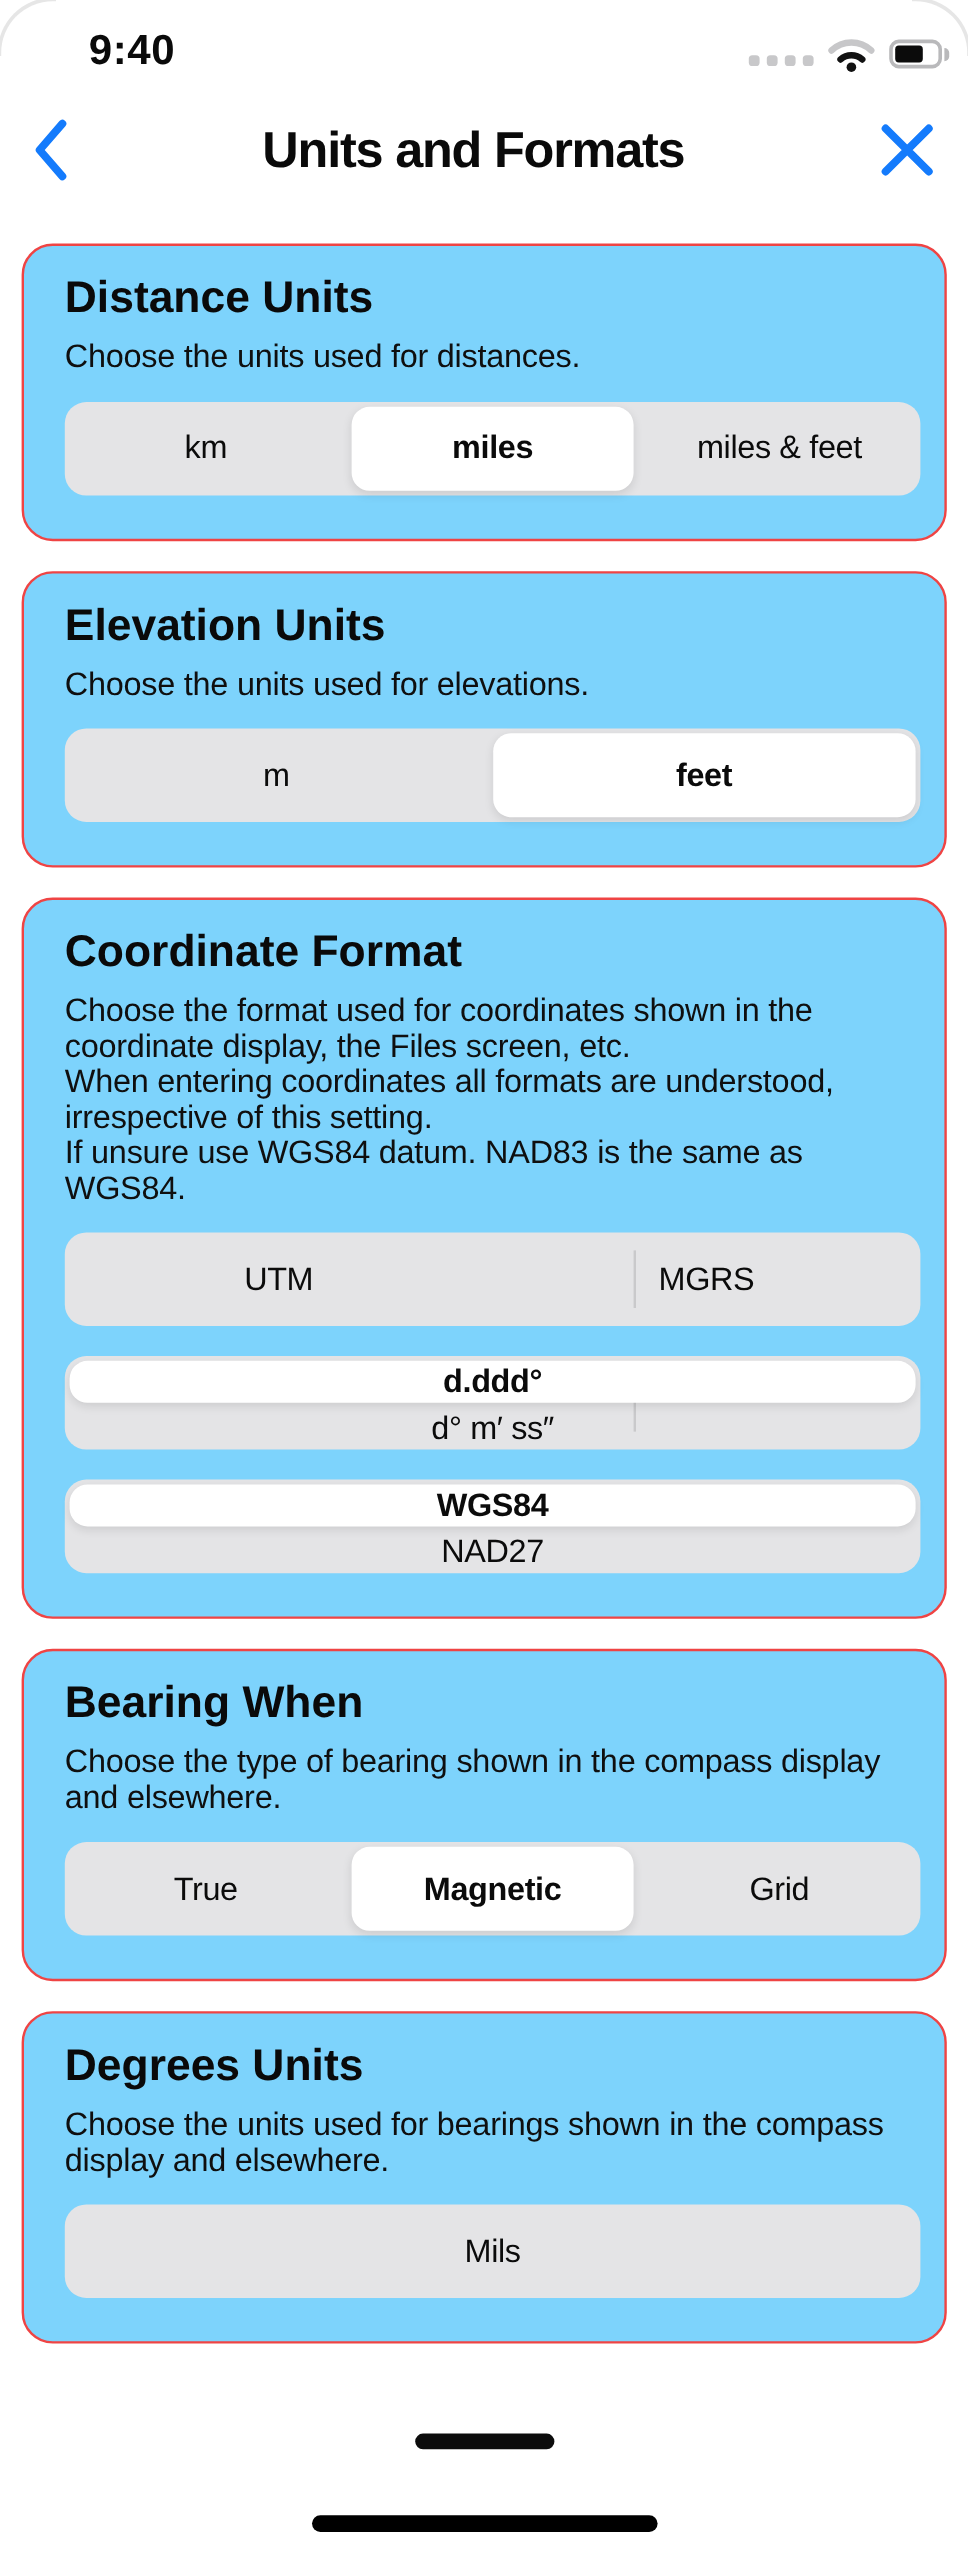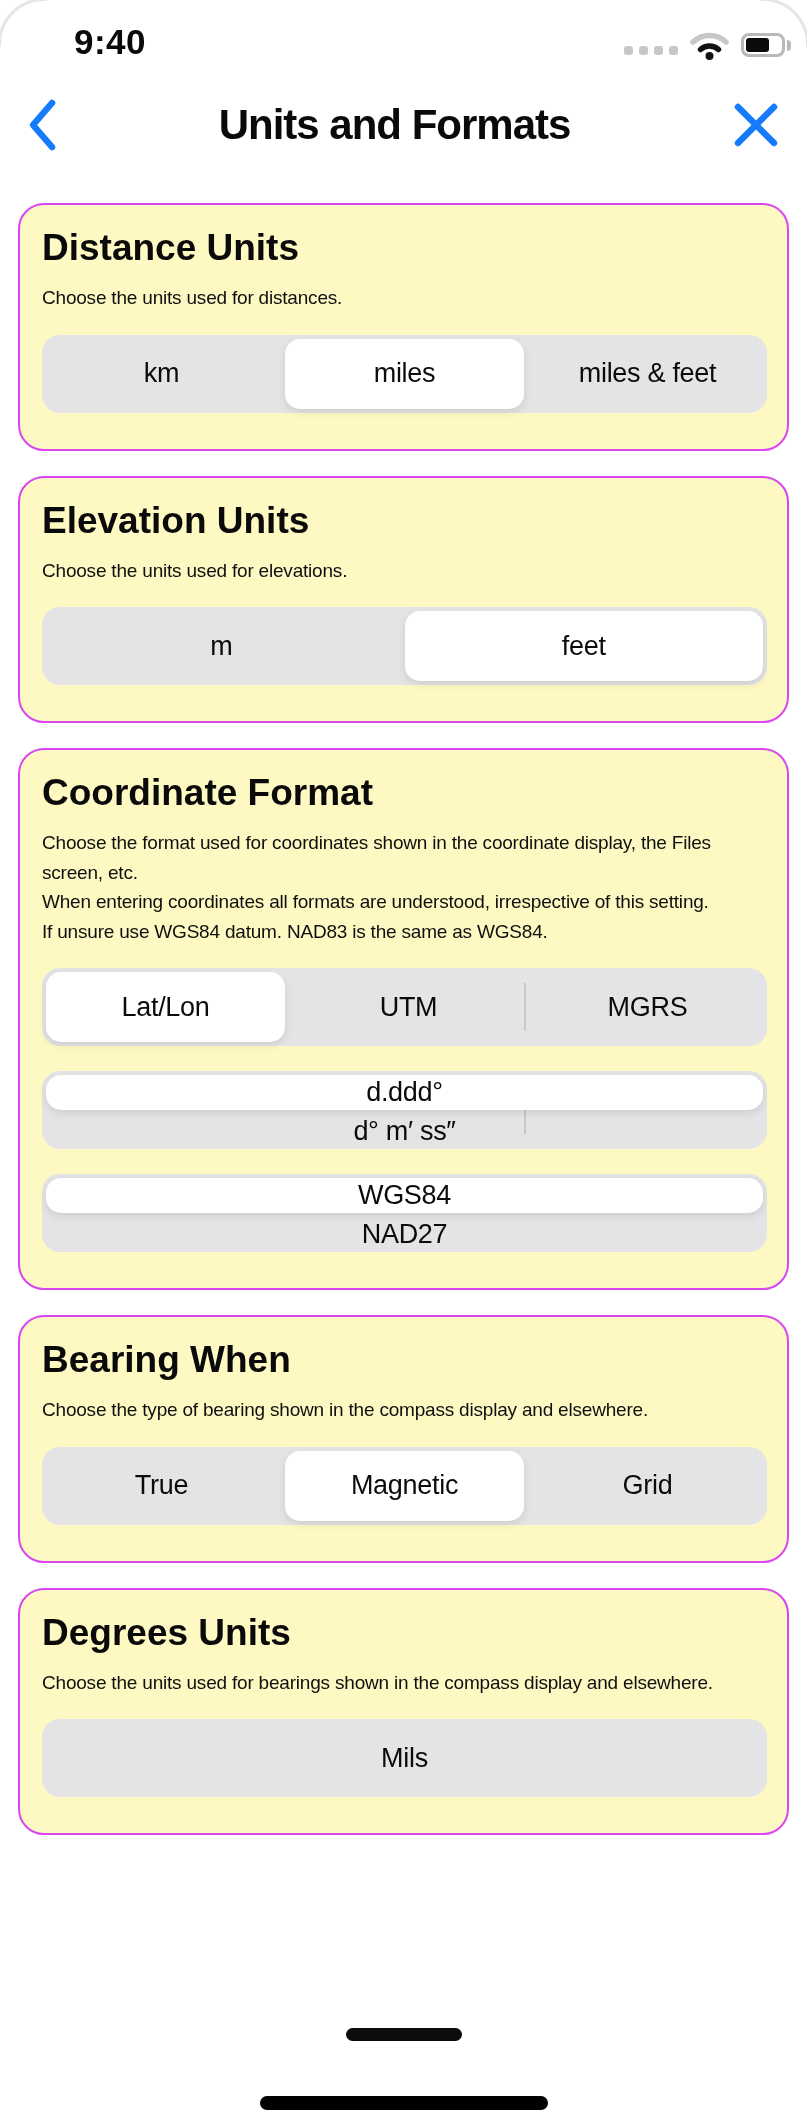--- a/index.html
+++ b/index.html
@@ -22,29 +22,29 @@
   .battery-fill { width:23px; height:14px; background:#0b0b0b; border-radius:3px; }
   .battery-nub { width:4px; height:11px; background:#b9b9bb; border-radius:0 4px 4px 0; margin-left:2px; }
 
   
   .header { position:absolute; top:92px; left:0; right:0; height:66px; display:flex; align-items:center; justify-content:space-between; padding:0 26px; box-sizing:border-box; }
   .icon-btn { background:none; border:none; padding:0; cursor:pointer; display:flex; align-items:center; }
   .page-title { font-size:42px; font-weight:700; letter-spacing:-1px; line-height:1; margin:0 8px; white-space:nowrap; }
 
   
   .cards { position:absolute; top:203px; left:18px; width:771px; display:flex; flex-direction:column; gap:25px; }
-  .card { background:#fef9c3; border:2px solid #d946ef; border-radius:26px; padding:20px 20px 36px 22px; box-sizing:border-box; }
+  .card { background:#7dd3fc; border:2px solid #ef4444; border-radius:26px; padding:20px 20px 36px 34px; box-sizing:border-box; }
   .card-title { font-size:37px; font-weight:700; line-height:46px; color:#0a0a0a; }
-  .card-desc { margin-top:12px; font-size:19px; line-height:29.5px; color:#0f0f0f; letter-spacing:-.2px; }
+  .card-desc { margin-top:12px; font-size:27px; line-height:29.5px; color:#0f0f0f; letter-spacing:-.2px; }
   .card-desc .para { margin:0; }
 
   .seg { margin-top:22px; height:78px; background:#e4e4e6; border-radius:18px; display:flex; position:relative; }
   .seg + .seg { margin-top:25px;flex-direction:column; }
   .seg-opt { flex:1; display:flex; align-items:center; justify-content:center; font-size:27px; font-weight:400; color:#0b0b0b; z-index:1; cursor:pointer; letter-spacing:-.3px; }
-  .seg-opt.selected { background:#ffffff; border-radius:15px; margin:4px; font-weight:400; box-shadow:0 3px 8px rgba(0,0,0,.10); }
+  .seg-opt.selected { background:#ffffff; border-radius:15px; margin:4px; font-weight:700; box-shadow:0 3px 8px rgba(0,0,0,.10); }
   .seg-divider { position:absolute; top:15px; bottom:15px; width:2px; background:#c9c9cb; z-index:0; }
   .seg-divider.pos-2of3 { left:calc(66.666% - 1px); }
 
   
   .grabber { position:absolute; top:2028px; left:50%; transform:translateX(-50%); width:116px; height:13px; border-radius:7px; background:#0c0c0c; }
   .home-indicator { position:absolute; top:2096px; left:50%; transform:translateX(-50%); width:288px; height:14px; border-radius:8px; background:#000; }
 </style>
 </head>
 <body>
 
@@ -121,21 +121,20 @@
 
     <section class="card">
       <div class="card-title">Coordinate Format</div>
       <div class="card-desc">
         <p class="para">Choose the format used for coordinates shown in the coordinate display, the Files screen, etc.</p>
         <p class="para">When entering coordinates all formats are understood, irrespective of this setting.</p>
         <p class="para">If unsure use WGS84 datum. NAD83 is the same as WGS84.</p>
       </div>
       <div class="seg">
         <span class="seg-divider pos-2of3"></span>
-        <div class="seg-opt selected">Lat/Lon</div>
         <div class="seg-opt">UTM</div>
         <div class="seg-opt">MGRS</div>
       </div>
       <div class="seg">
         <span class="seg-divider pos-2of3"></span>
         <div class="seg-opt selected">d.ddd°</div>
         <div class="seg-opt">d° m′ ss″</div>
       </div>
       <div class="seg">
         <div class="seg-opt selected">WGS84</div>

